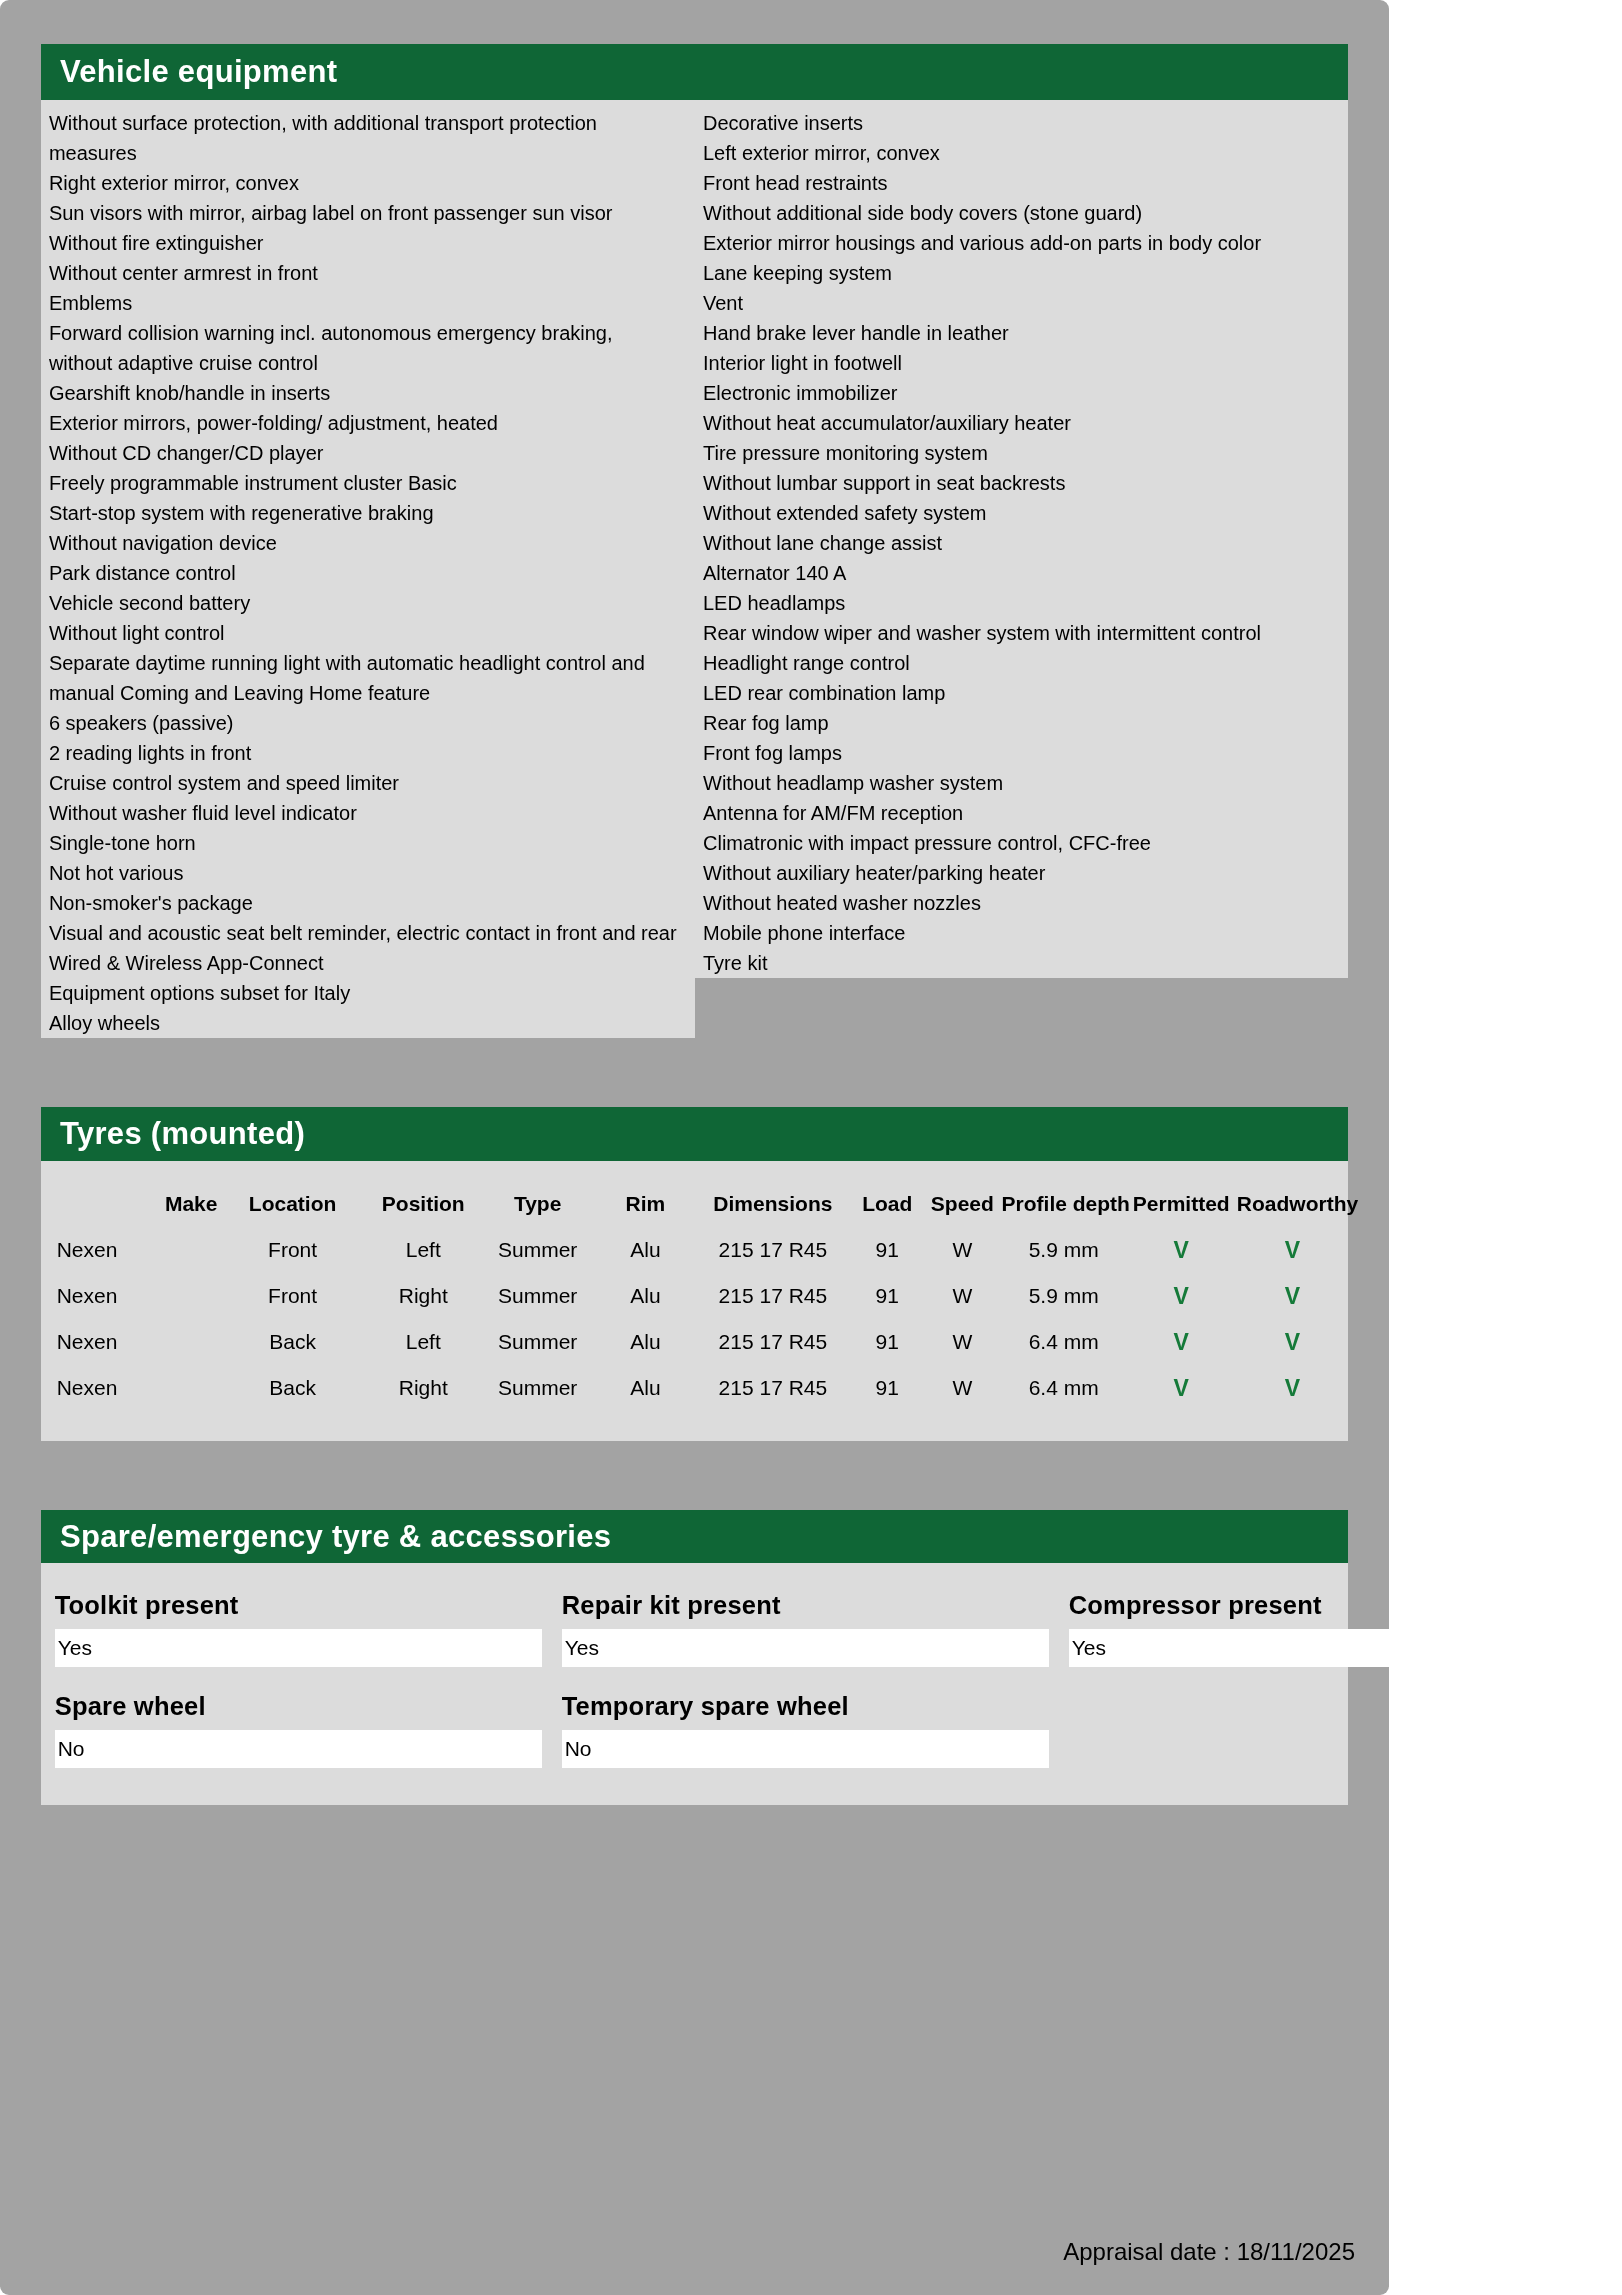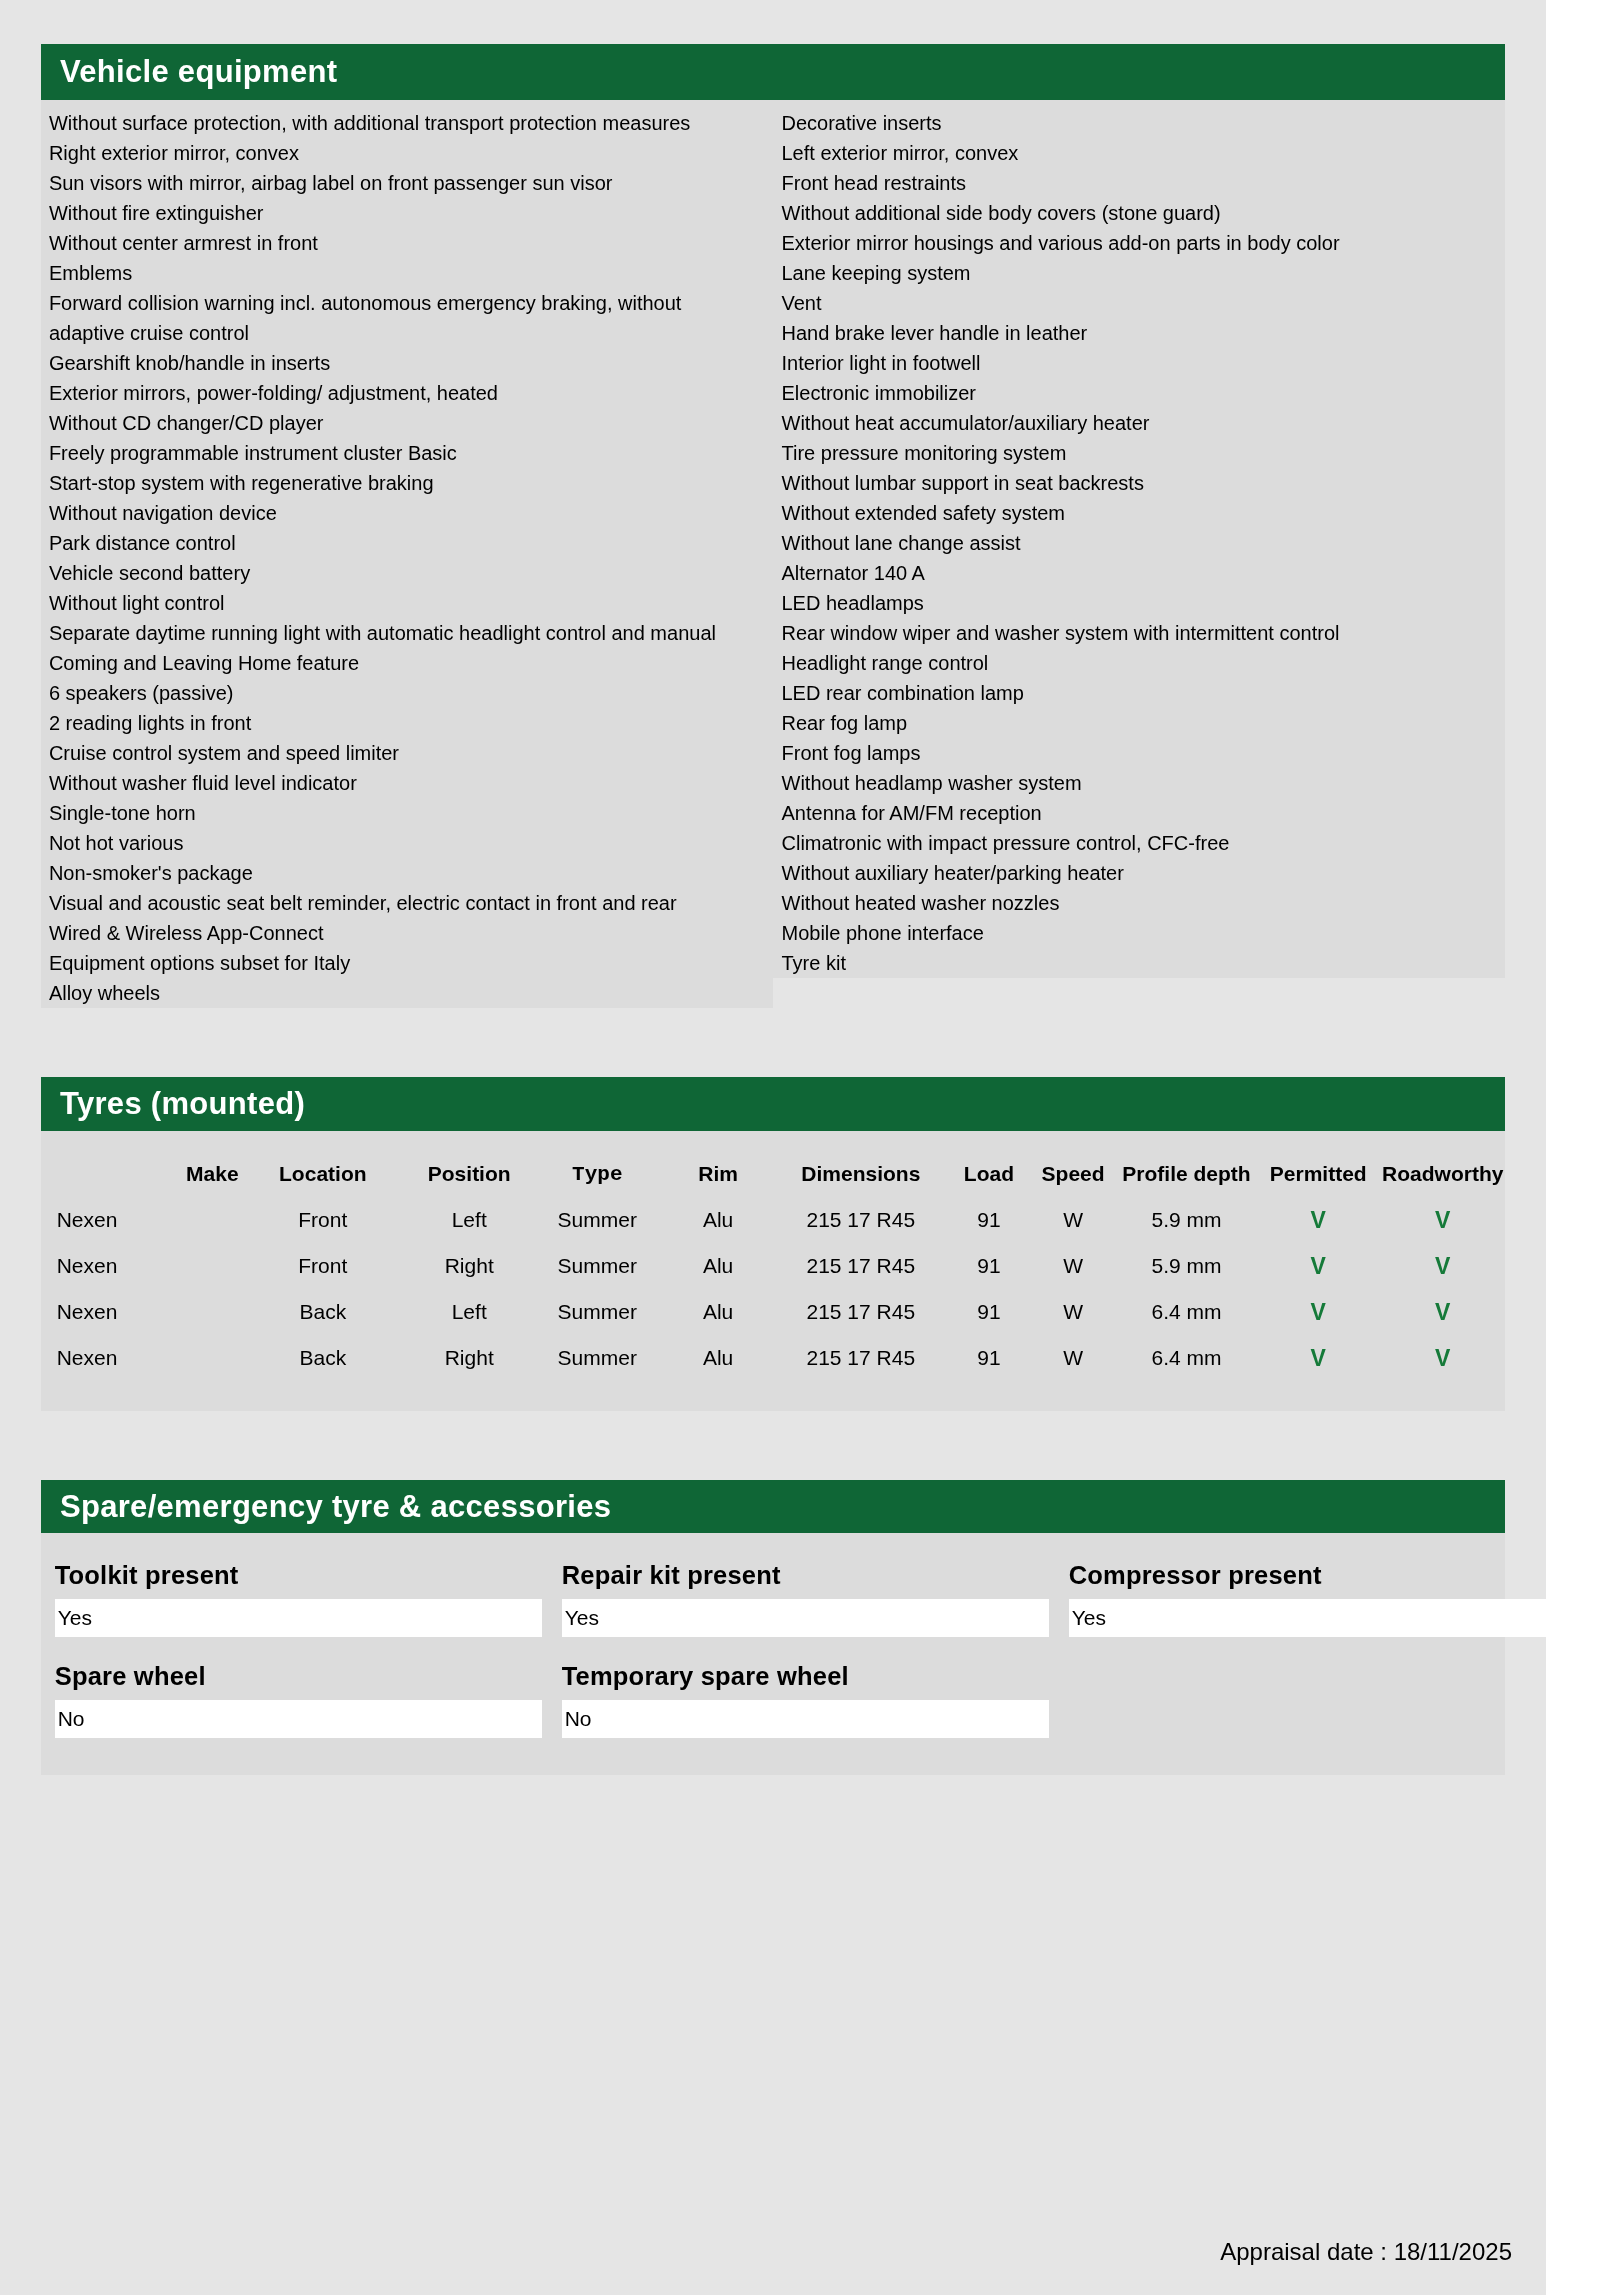--- a/index.html
+++ b/index.html
@@ -5,24 +5,25 @@
   :root{
     --green:#0f6636;
     --gray:#dcdcdc;
     --check:#157a39;
   }
   *{margin:0;padding:0;box-sizing:border-box;}
   html,body{background:#ffffff;}
   body{font-family:"Liberation Sans","DejaVu Sans",sans-serif;color:#000;}
   .page{
     position:relative;
-    width:1546px;
+    width:1389px;
     height:2295px;
-    background:#e5e5e5;
+    background:#a3a3a3;
     overflow:hidden;
+    border-radius:9px;
   }
   .content{
     padding:44px 41px 0 41px;
   }
   
   .section-bar{
     background:var(--green);
     height:56px;
     display:flex;
     align-items:center;
@@ -72,21 +73,21 @@
     white-space:nowrap;
   }
   table.tyres th{font-weight:bold;}
   table.tyres th:nth-child(1), table.tyres td:nth-child(1){
     text-align:left;
     padding-left:15.7px;
   }
   table.tyres th:nth-child(1){width:13.5%;text-align:right;}
   table.tyres th:nth-child(2){width:11.5%;}
   table.tyres th:nth-child(3){width:8.5%;}
-  table.tyres th:nth-child(4){width:9%;font-family:Liberation Mono, monospace;}
+  table.tyres th:nth-child(4){width:9%;}
   table.tyres th:nth-child(5){width:7.5%;}
   table.tyres th:nth-child(6){width:12%;}
   table.tyres th:nth-child(7){width:5.5%;}
   table.tyres th:nth-child(8){width:6%;}
   table.tyres th:nth-child(9){width:9.5%;}
   table.tyres th:nth-child(10){width:8.5%;}
   table.tyres th:nth-child(11){width:8.5%;}
   table.tyres td.check{
     color:var(--check);
     font-weight:bold;

